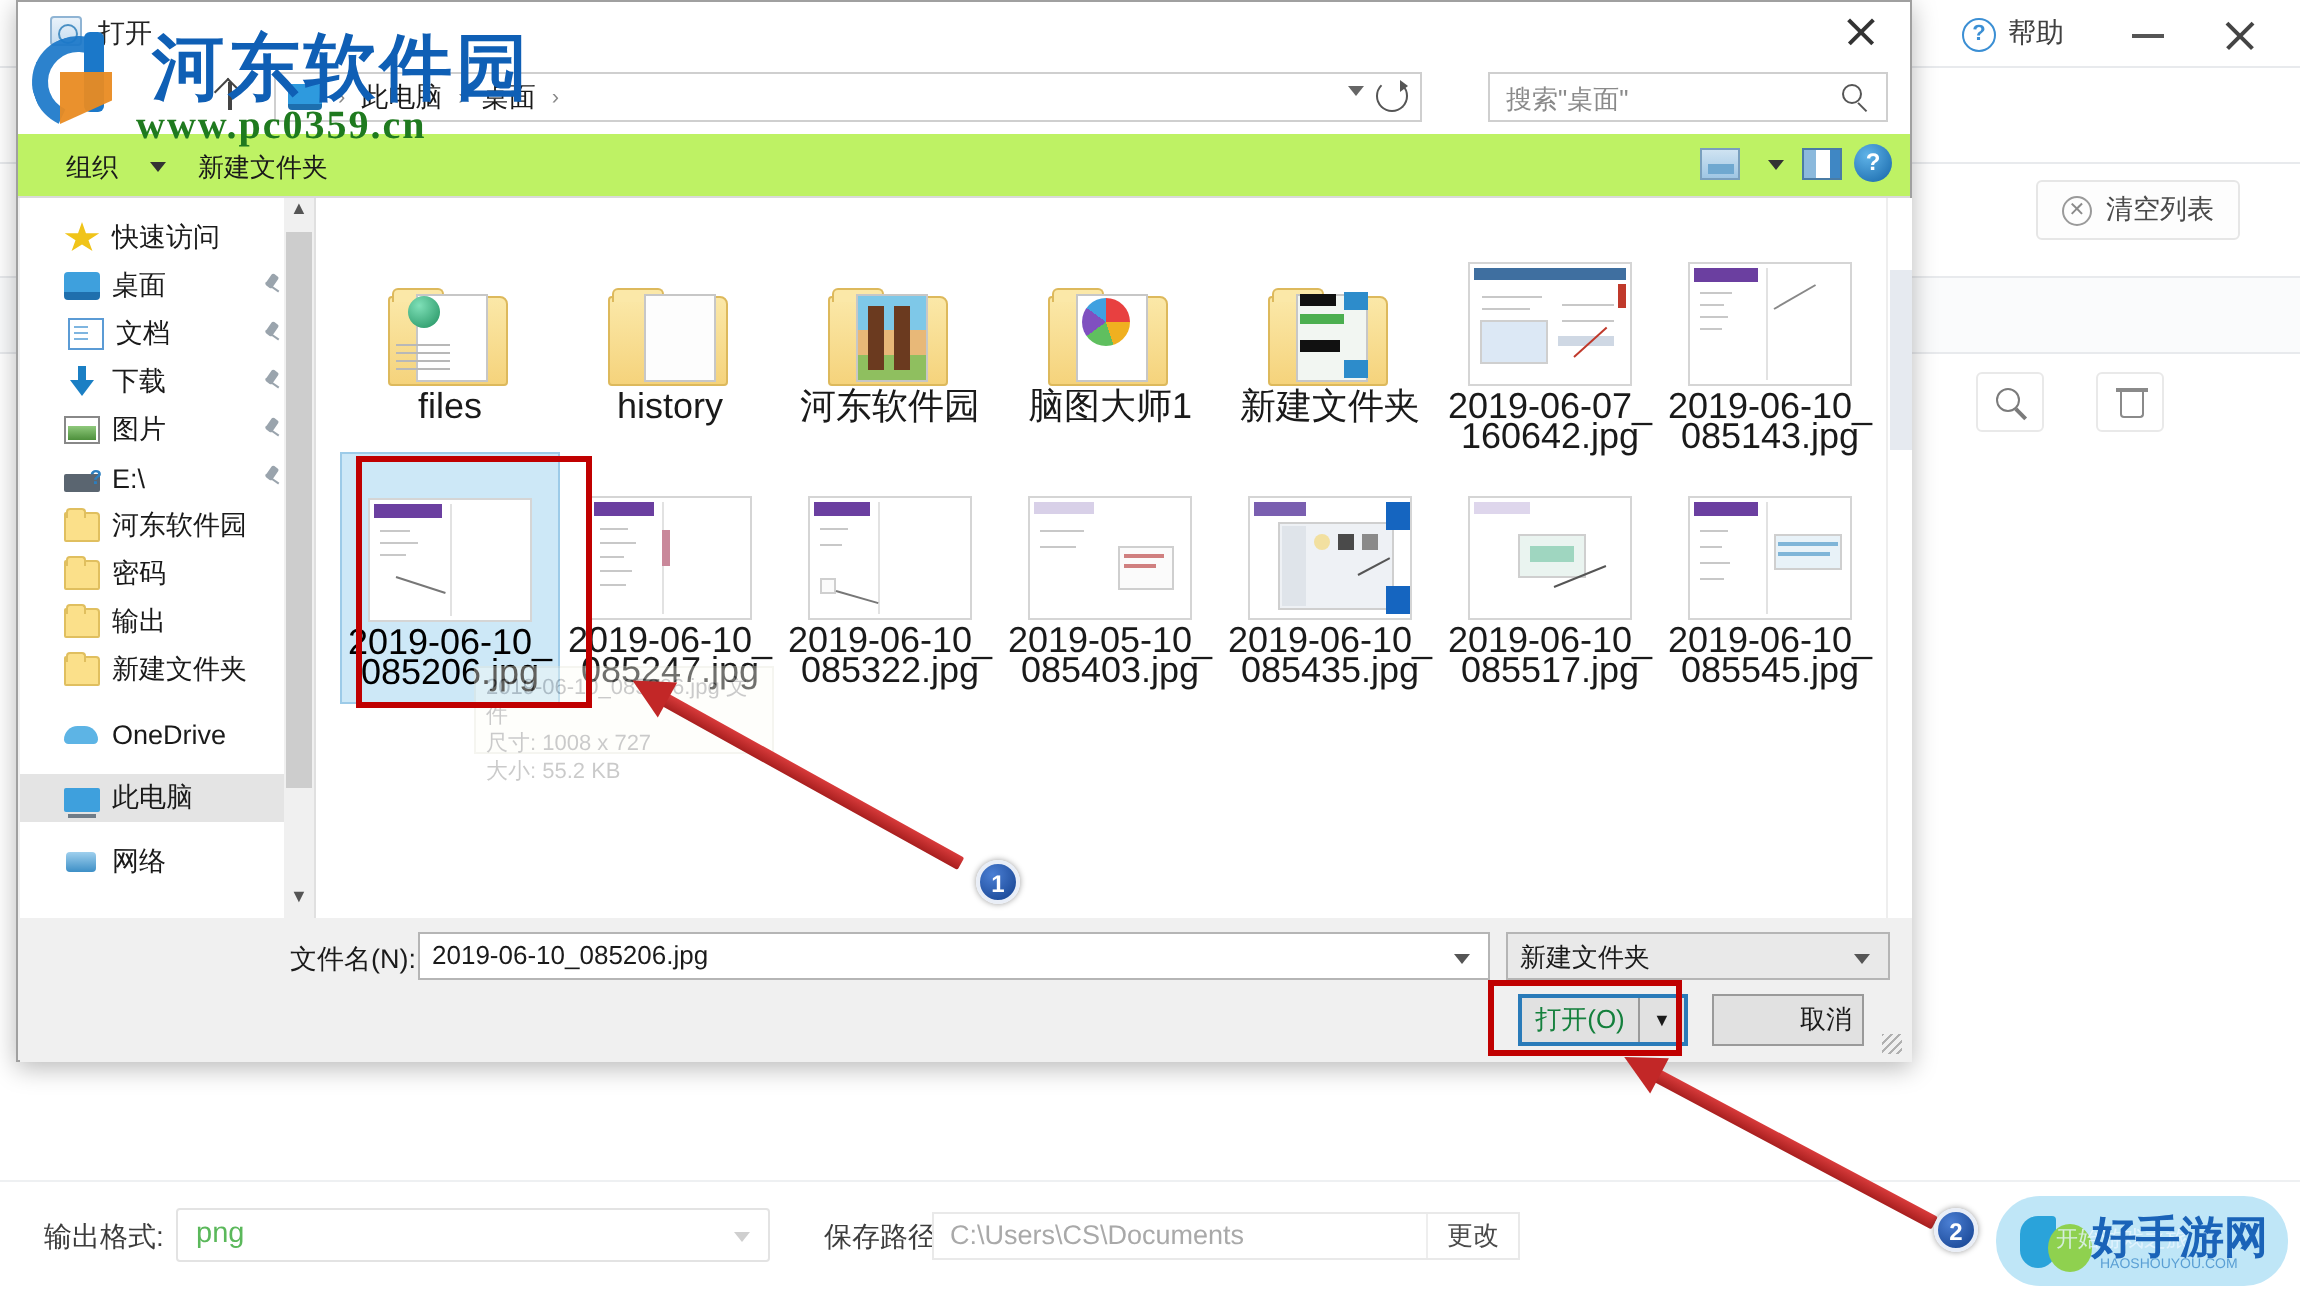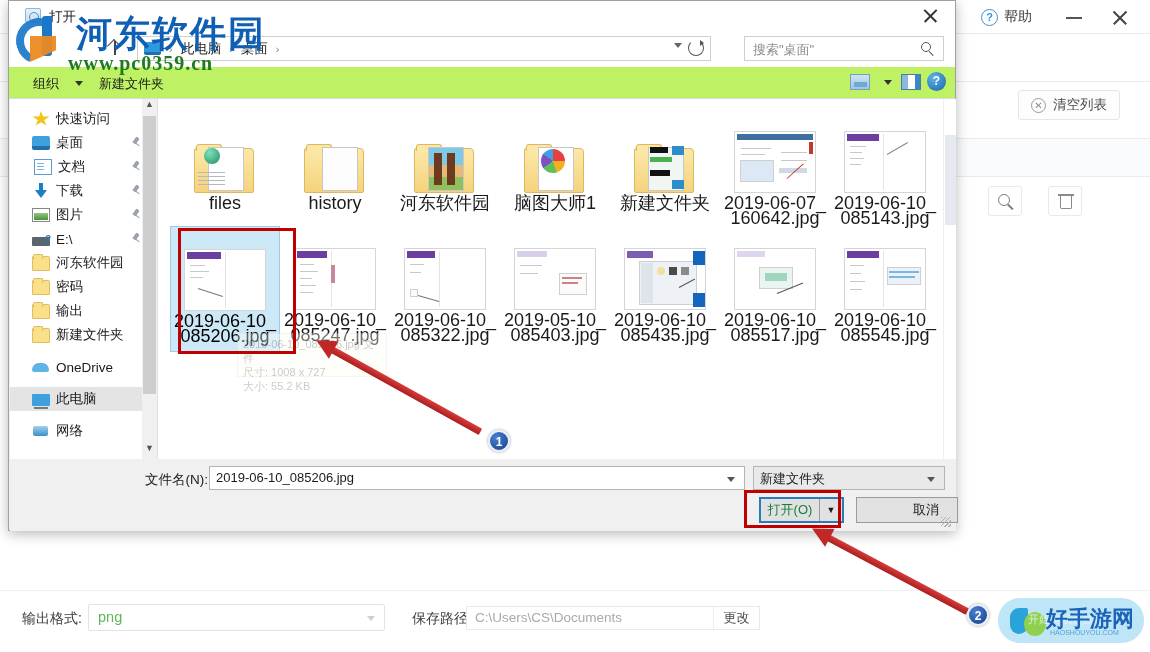--- a/index.html
+++ b/index.html
@@ -290,21 +290,21 @@
      border-left:4px solid transparent;border-right:4px solid transparent;border-top:5px solid #555; }
 
   .btn-open {
     position:absolute; left:750px; top:496px; width:85px; height:26px;
     background:#e1e1e1; border:2px solid #2a7bb9; display:flex; align-items:center;
   }
   .btn-open .lab { flex:1; text-align:center; font-size:13px; color:#15803d; }
   .btn-open .div { width:1px; height:100%; background:#9a9a9a; }
   .btn-open .arw { width:22px; text-align:center; font-size:9px; color:#1a1a1a; }
   .btn-cancel {
-    position:absolute; left:847px; top:496px; width:102px; height:26px;
+    position:absolute; left:847px; top:496px; width:76px; height:26px;
     background:#e1e1e1; border:1px solid #9a9a9a; font-size:13px; color:#1a1a1a;
     display:flex; align-items:center; justify-content:center;padding-left:38px;
   }
   .resize-grip { position:absolute; right:4px; bottom:3px; width:10px; height:10px;
      background: repeating-linear-gradient(135deg,#b0b0b0 0 1px, transparent 1px 3px); }
 
   
   .arrow { position:absolute; transform-origin: left center; height:7px;
      background:linear-gradient(#d93b3b,#a81f1f); border-radius:1px; }
   .arrow::after { content:""; position:absolute; left:-16px; top:-7px;

